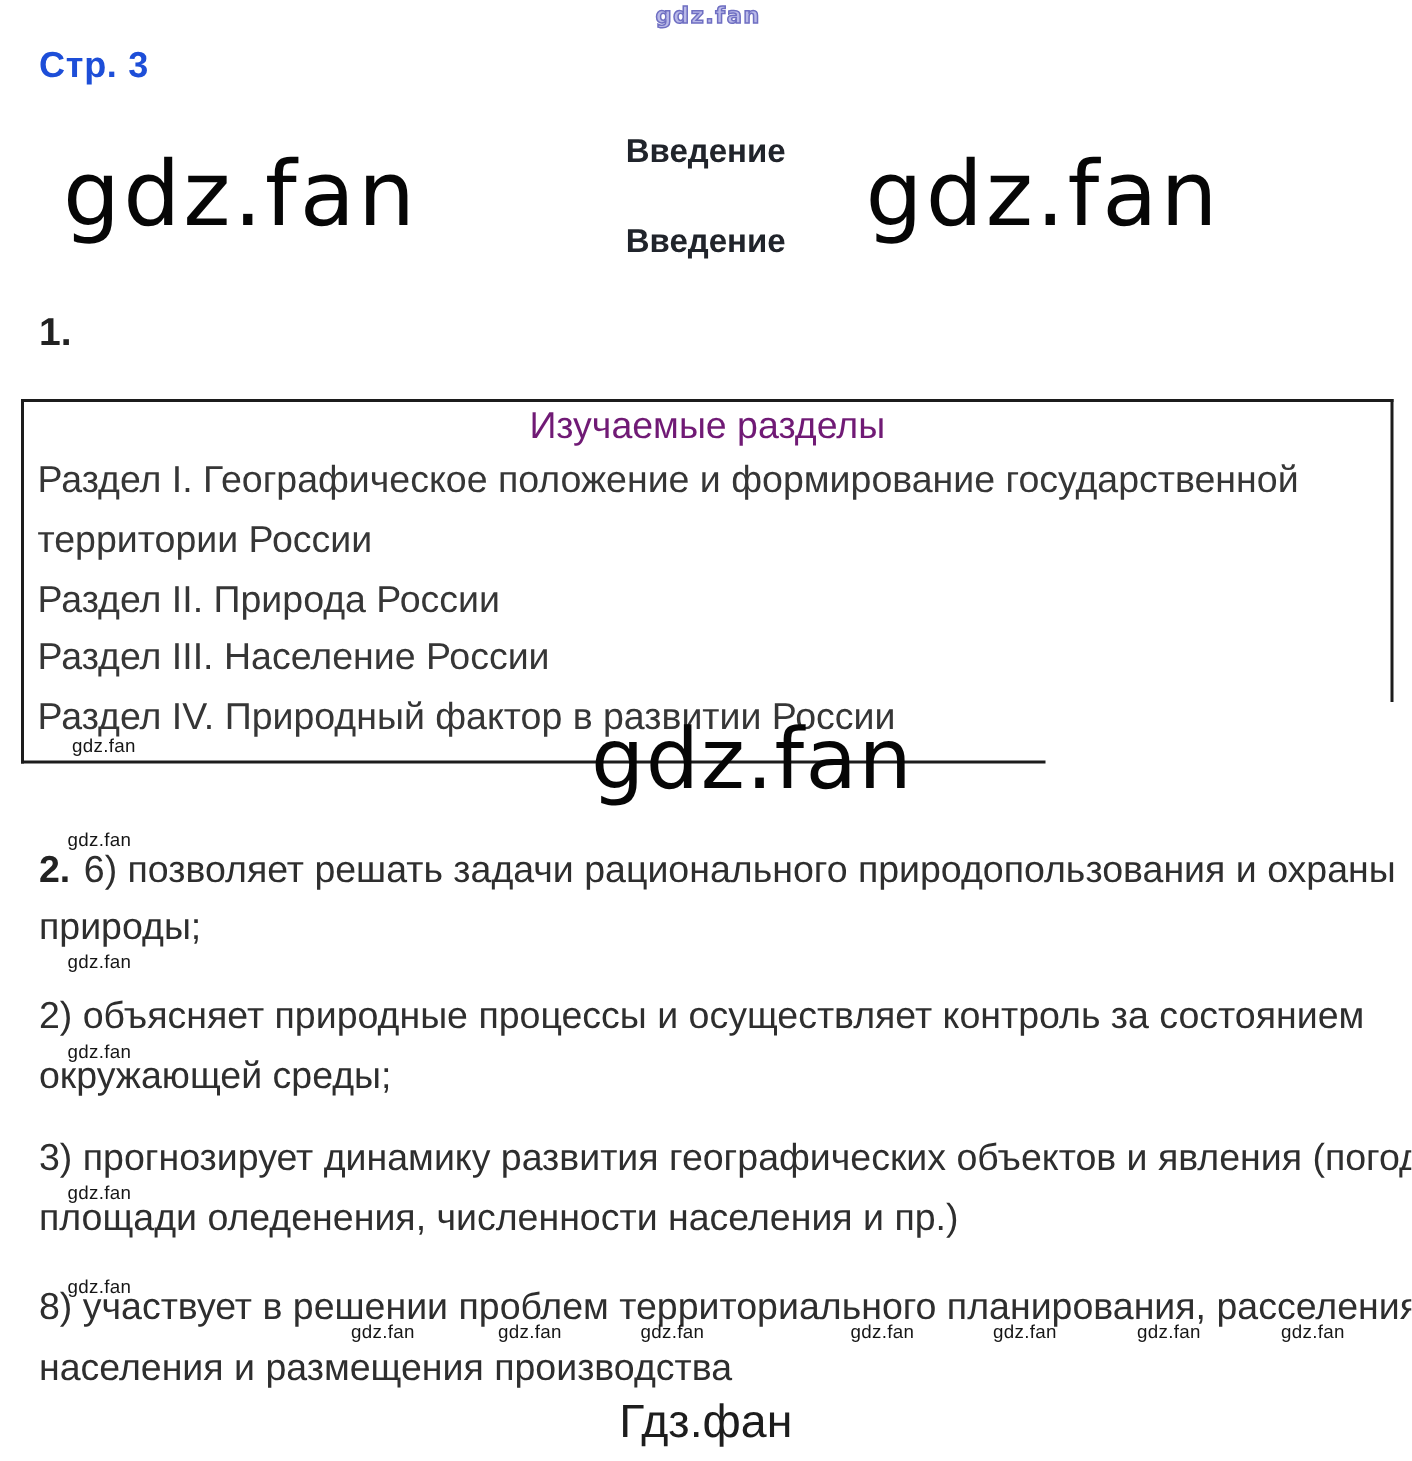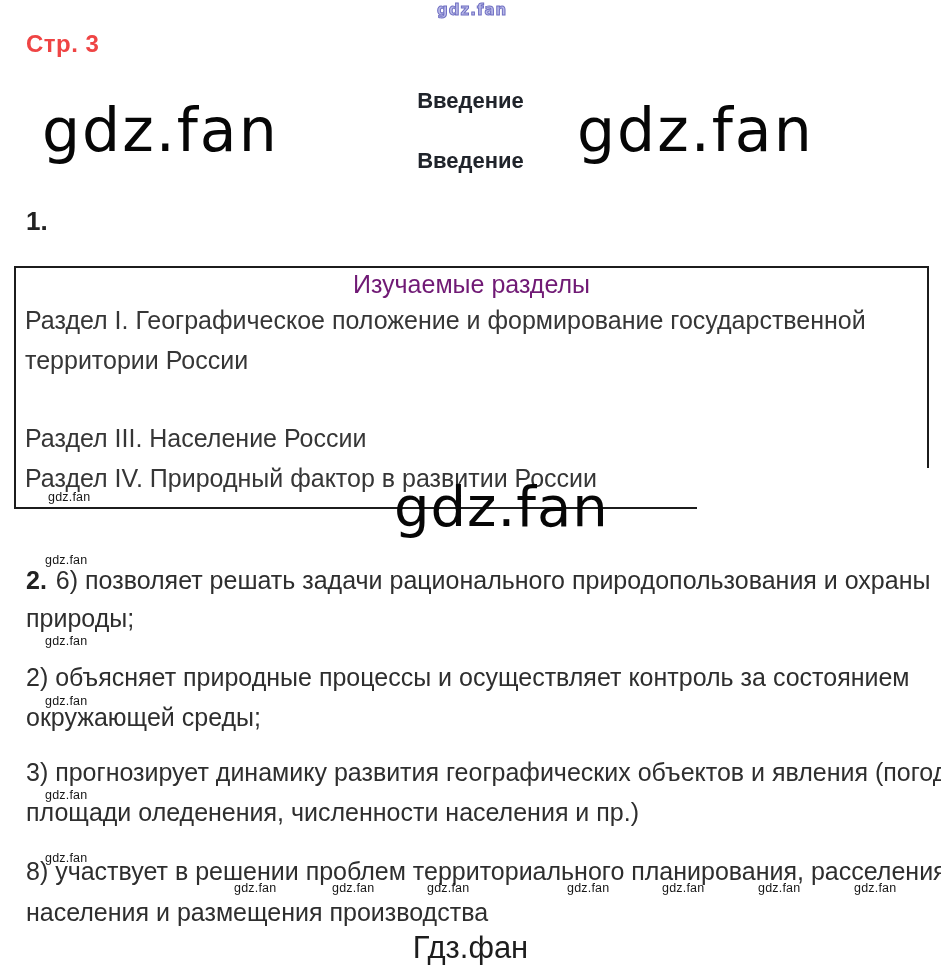--- a/index.html
+++ b/index.html
@@ -12,21 +12,21 @@
     color:#2e2e2e;
   }
   .abs{position:absolute;white-space:nowrap;}
   .wm-top{
     font-family:"DejaVu Sans",sans-serif;
     font-size:15px;font-weight:700;
     color:#b9b9e8;
     -webkit-text-stroke:1px #6f6fc2;
     letter-spacing:1px;
   }
-  .page-label{font-size:24px;font-weight:700;color:#ef4444;letter-spacing:0.5px;}
+  .page-label{font-size:24px;font-weight:700;color:#1d4ed8;letter-spacing:0.5px;}
   .wm-big{
     font-family:"DejaVu Sans",sans-serif;
     font-size:60px;color:#060606;letter-spacing:2px;
   }
   .wm-big-center{
     font-family:"DejaVu Sans",sans-serif;
     font-size:56px;color:#060606;letter-spacing:1px;
   }
   .section-title{left:0;width:100%;text-align:center;font-size:22px;font-weight:700;color:#20242b;}
   .q-number{font-size:26px;font-weight:700;color:#222;}
@@ -63,20 +63,21 @@
 
   <div id="answer-table">
     <div class="tb tb-top"></div>
     <div class="tb tb-left"></div>
     <div class="tb tb-right"></div>
     <div class="tb tb-bottom"></div>
 
     <div class="abs tbl-title" style="top:4px;">Изучаемые разделы</div>
     <div class="abs tbl-line" style="top:40px;text-align:center;">Раздел I. Географическое положение и формирование государственной</div>
     <div class="abs tbl-line" style="top:80px;">территории России</div>
+    <div class="abs tbl-line" style="top:120px;">Раздел II. Природа России</div>
     <div class="abs tbl-line" style="top:158px;">Раздел III. Население России</div>
     <div class="abs tbl-line" style="top:198px;">Раздел IV. Природный фактор в развитии России</div>
   </div>
 
   <div class="abs wm-small" style="left:48px;top:490px;">gdz.fan</div>
 
   <div class="abs wm-big-center" style="left:394px;top:474px;">gdz.fan</div>
 
   <div class="abs wm-small" style="left:45px;top:553px;">gdz.fan</div>
 

